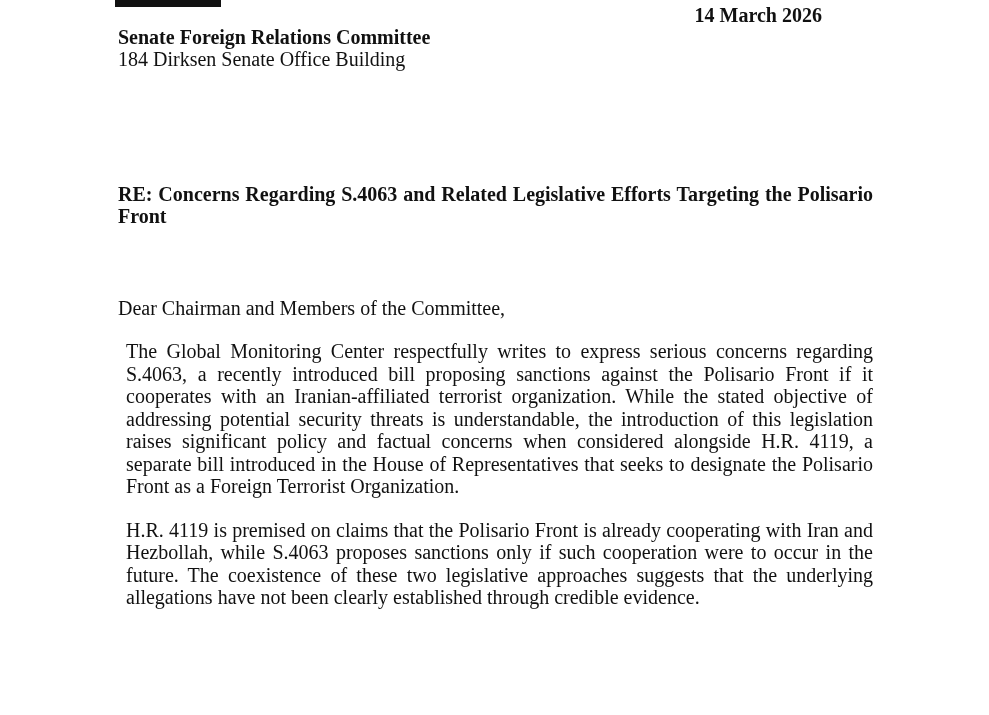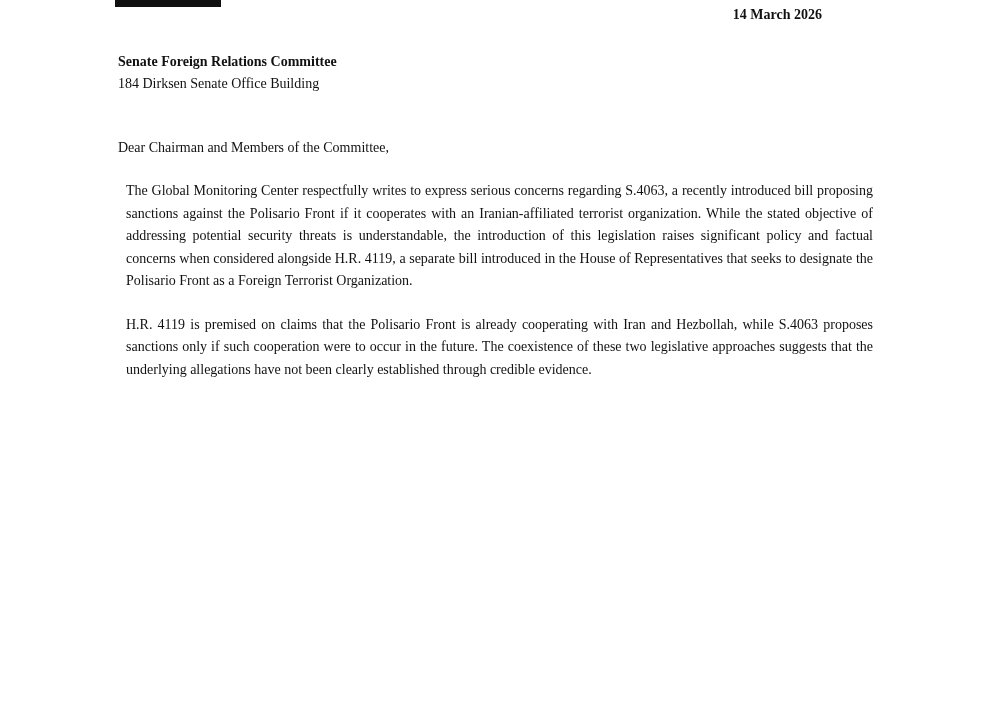--- a/index.html
+++ b/index.html
@@ -19,45 +19,44 @@
   .letterhead-mark {
     position: absolute;
     left: 115px;
     top: 0;
     width: 106px;
     height: 7px;
     background: #111111;
   }
   .content {
     padding: 0 116px 0 118px;
-    font-size: 14px;
+    font-size: 20px;
   }
   .date-line {
     margin-top: 4px;
     text-align: right;
     padding-right: 51px;
     font-weight: bold;
     line-height: 22px;
     white-space: nowrap;
   }
   .recipient-block {
-    margin-top: 25px;
     line-height: 22.3px;
   }
   .recipient-name {
     font-weight: bold;
   }
   .subject-line {
     margin-top: 112px;
     font-weight: bold;
     line-height: 22.5px;
     text-align: justify;
   }
   .salutation {
-    margin-top: 41px;
+    margin-top: 69px;
     line-height: 22.5px;
   }
   .para {
     margin: 21px 0 0 8px;
     line-height: 22.5px;
     text-align: justify;
   }
   .para.bold {
     font-weight: bold;
     margin-top: 20px;
@@ -72,20 +71,21 @@
 
   <div class="content">
 
     <div class="date-line">14 March 2026</div>
 
     <div class="recipient-block">
       <div class="recipient-name">Senate Foreign Relations Committee</div>
       <div class="recipient-line">184 Dirksen Senate Office Building</div>
     </div>
 
+    <div class="subject-line">RE: Concerns Regarding S.4063 and Related Legislative Efforts Targeting the Polisario Front</div>
 
     <div class="salutation">Dear Chairman and Members of the Committee,</div>
 
     <p class="para">The Global Monitoring Center respectfully writes to express serious concerns regarding S.4063, a recently introduced bill proposing sanctions against the Polisario Front if it cooperates with an Iranian-affiliated terrorist organization. While the stated objective of addressing potential security threats is understandable, the introduction of this legislation raises significant policy and factual concerns when considered alongside H.R. 4119, a separate bill introduced in the House of Representatives that seeks to designate the Polisario Front as a Foreign Terrorist Organization.</p>
 
 
     <p class="para">H.R. 4119 is premised on claims that the Polisario Front is already cooperating with Iran and Hezbollah, while S.4063 proposes sanctions only if such cooperation were to occur in the future. The coexistence of these two legislative approaches suggests that the underlying allegations have not been clearly established through credible evidence.</p>
 
   </div>
 </div>

